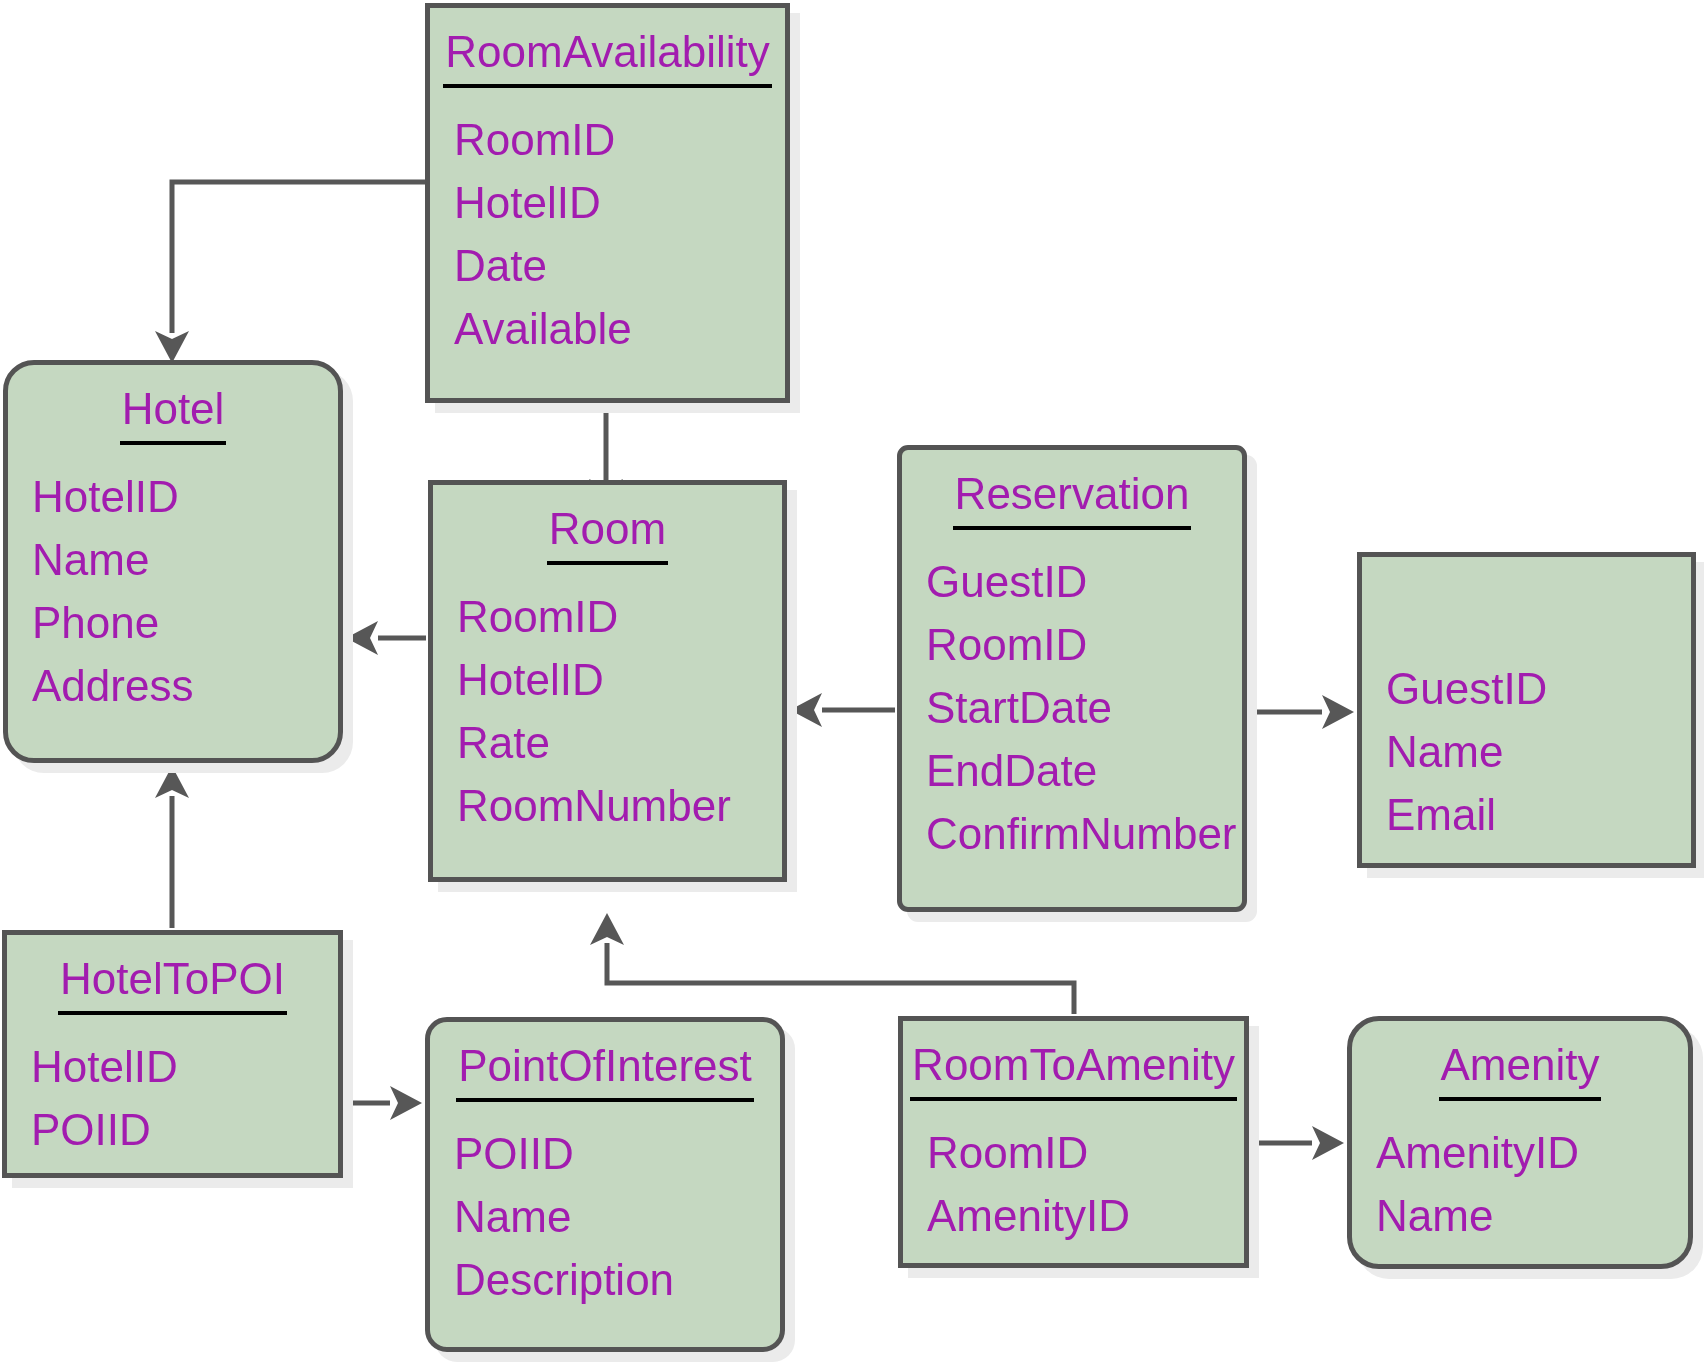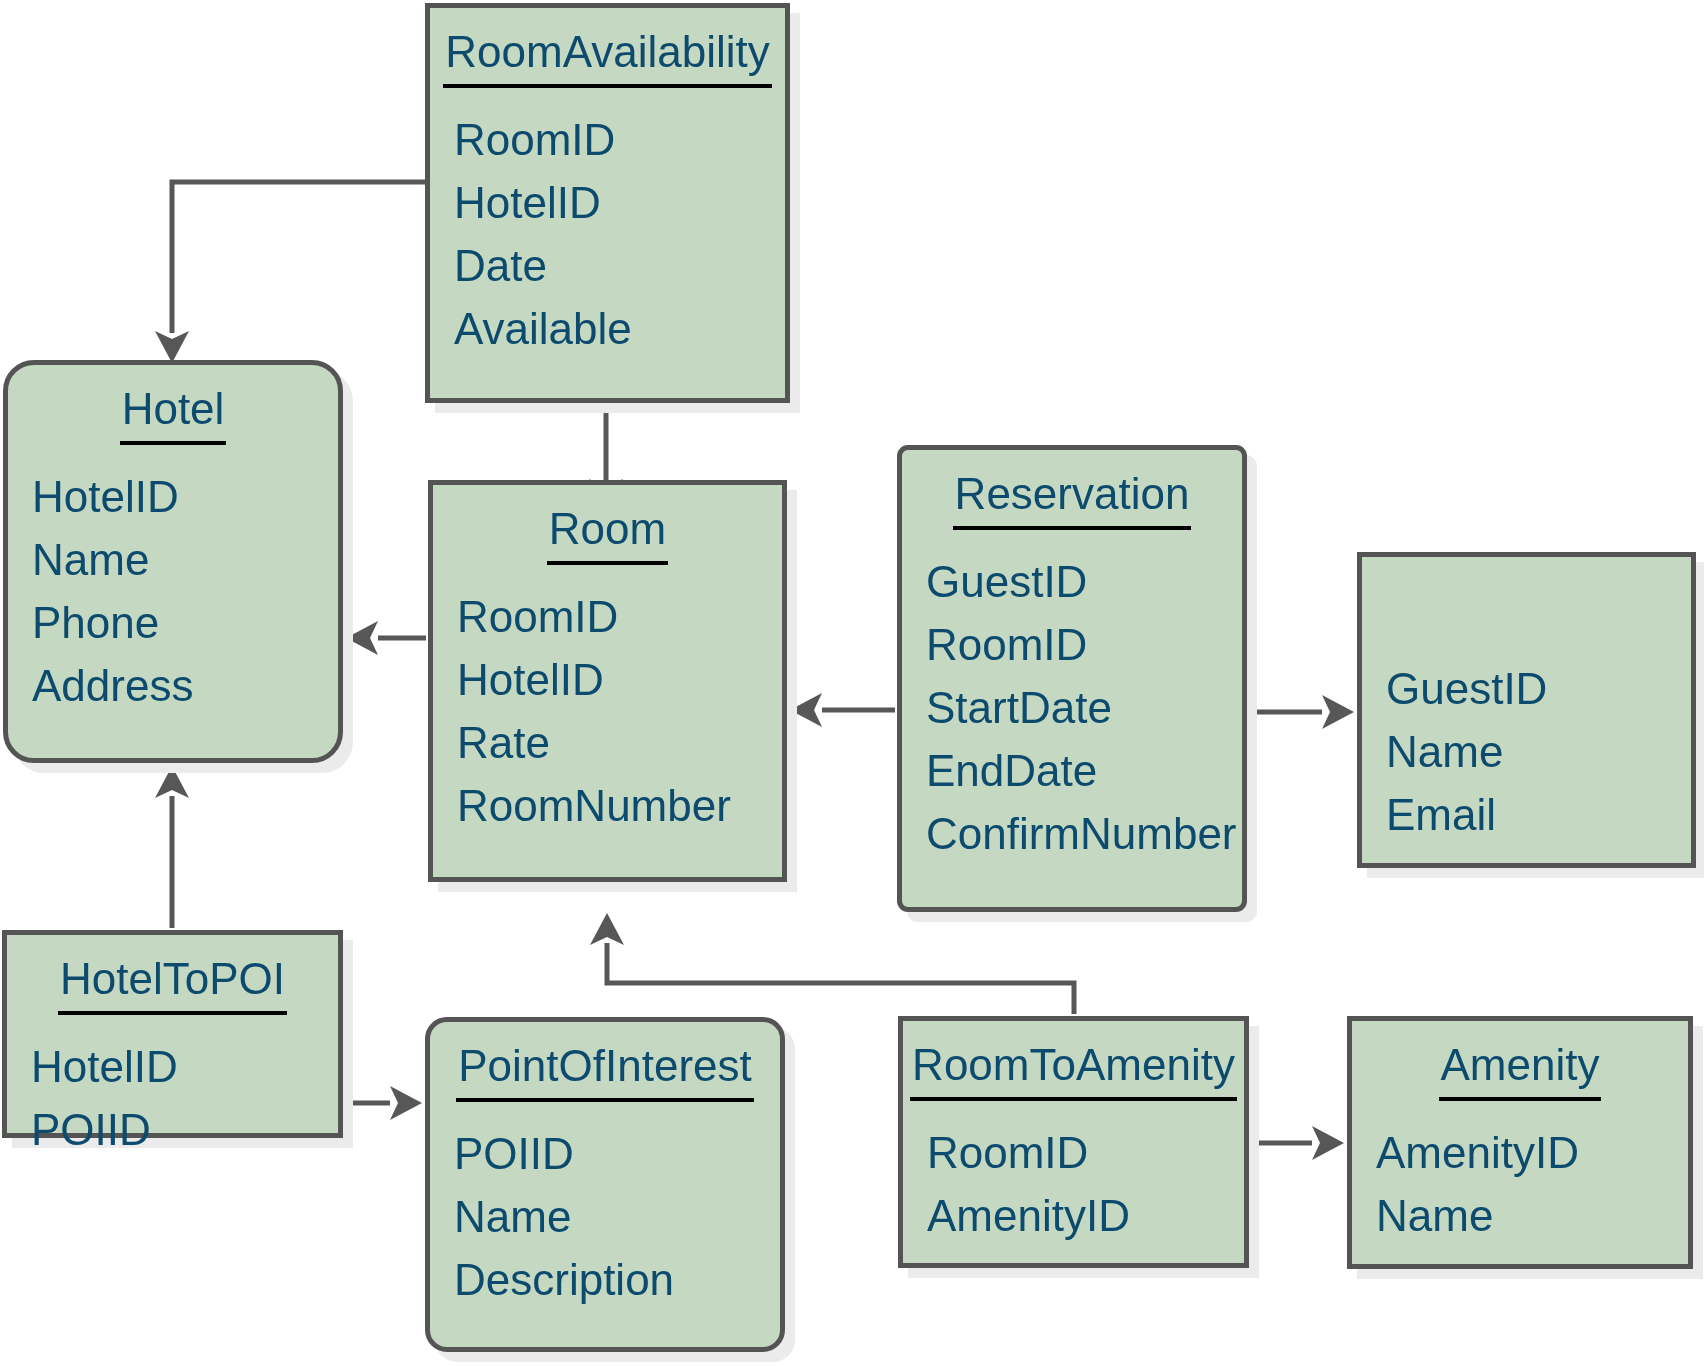--- a/index.html
+++ b/index.html
@@ -3,21 +3,21 @@
 <meta charset="utf-8">
 <style>
   html, body { margin: 0; padding: 0; background: #ffffff; }
   #canvas {
     position: relative;
     width: 1704px;
     height: 1366px;
     background: #ffffff;
     overflow: hidden;
     font-family: "Liberation Sans", "DejaVu Sans", sans-serif;
-    color: #0c4a6e;
+    color: #a21caf;
   }
   .entity {
     position: absolute;
     box-sizing: border-box;
     background: #c5d8c1;
     border: 5px solid #545454;
     box-shadow: 10px 10px 0 0 #ebebeb;
   }
   .entity-title {
     margin-top: 16px;
@@ -145,21 +145,21 @@
   </div>
 
   <div class="entity" style="left:1357px; top:552px; width:339px; height:316px;">
     <div class="entity-fields">
         <div class="field">GuestID</div>
         <div class="field">Name</div>
         <div class="field">Email</div>
       </div>
   </div>
 
-  <div class="entity" style="left:2px; top:930px; width:341px; height:208px;">
+  <div class="entity" style="left:2px; top:930px; width:341px; height:248px;">
     <div class="entity-title">
       <span class="u">HotelToPOI</span>
     </div>
     <div class="entity-fields">
         <div class="field">HotelID</div>
         <div class="field">POIID</div>
       </div>
   </div>
 
   <div class="entity" style="left:425px; top:1017px; width:360px; height:335px;border-radius:22px;">
@@ -176,21 +176,21 @@
   <div class="entity" style="left:898px; top:1016px; width:351px; height:252px;">
     <div class="entity-title">
       <span class="u">RoomToAmenity</span>
     </div>
     <div class="entity-fields">
         <div class="field">RoomID</div>
         <div class="field">AmenityID</div>
       </div>
   </div>
 
-  <div class="entity" style="left:1347px; top:1016px; width:346px; height:253px;">
+  <div class="entity" style="left:1347px; top:1016px; width:346px; height:253px;border-radius:32px;">
     <div class="entity-title">
       <span class="u">Amenity</span>
     </div>
     <div class="entity-fields">
         <div class="field">AmenityID</div>
         <div class="field">Name</div>
       </div>
   </div>
 
 </div>

